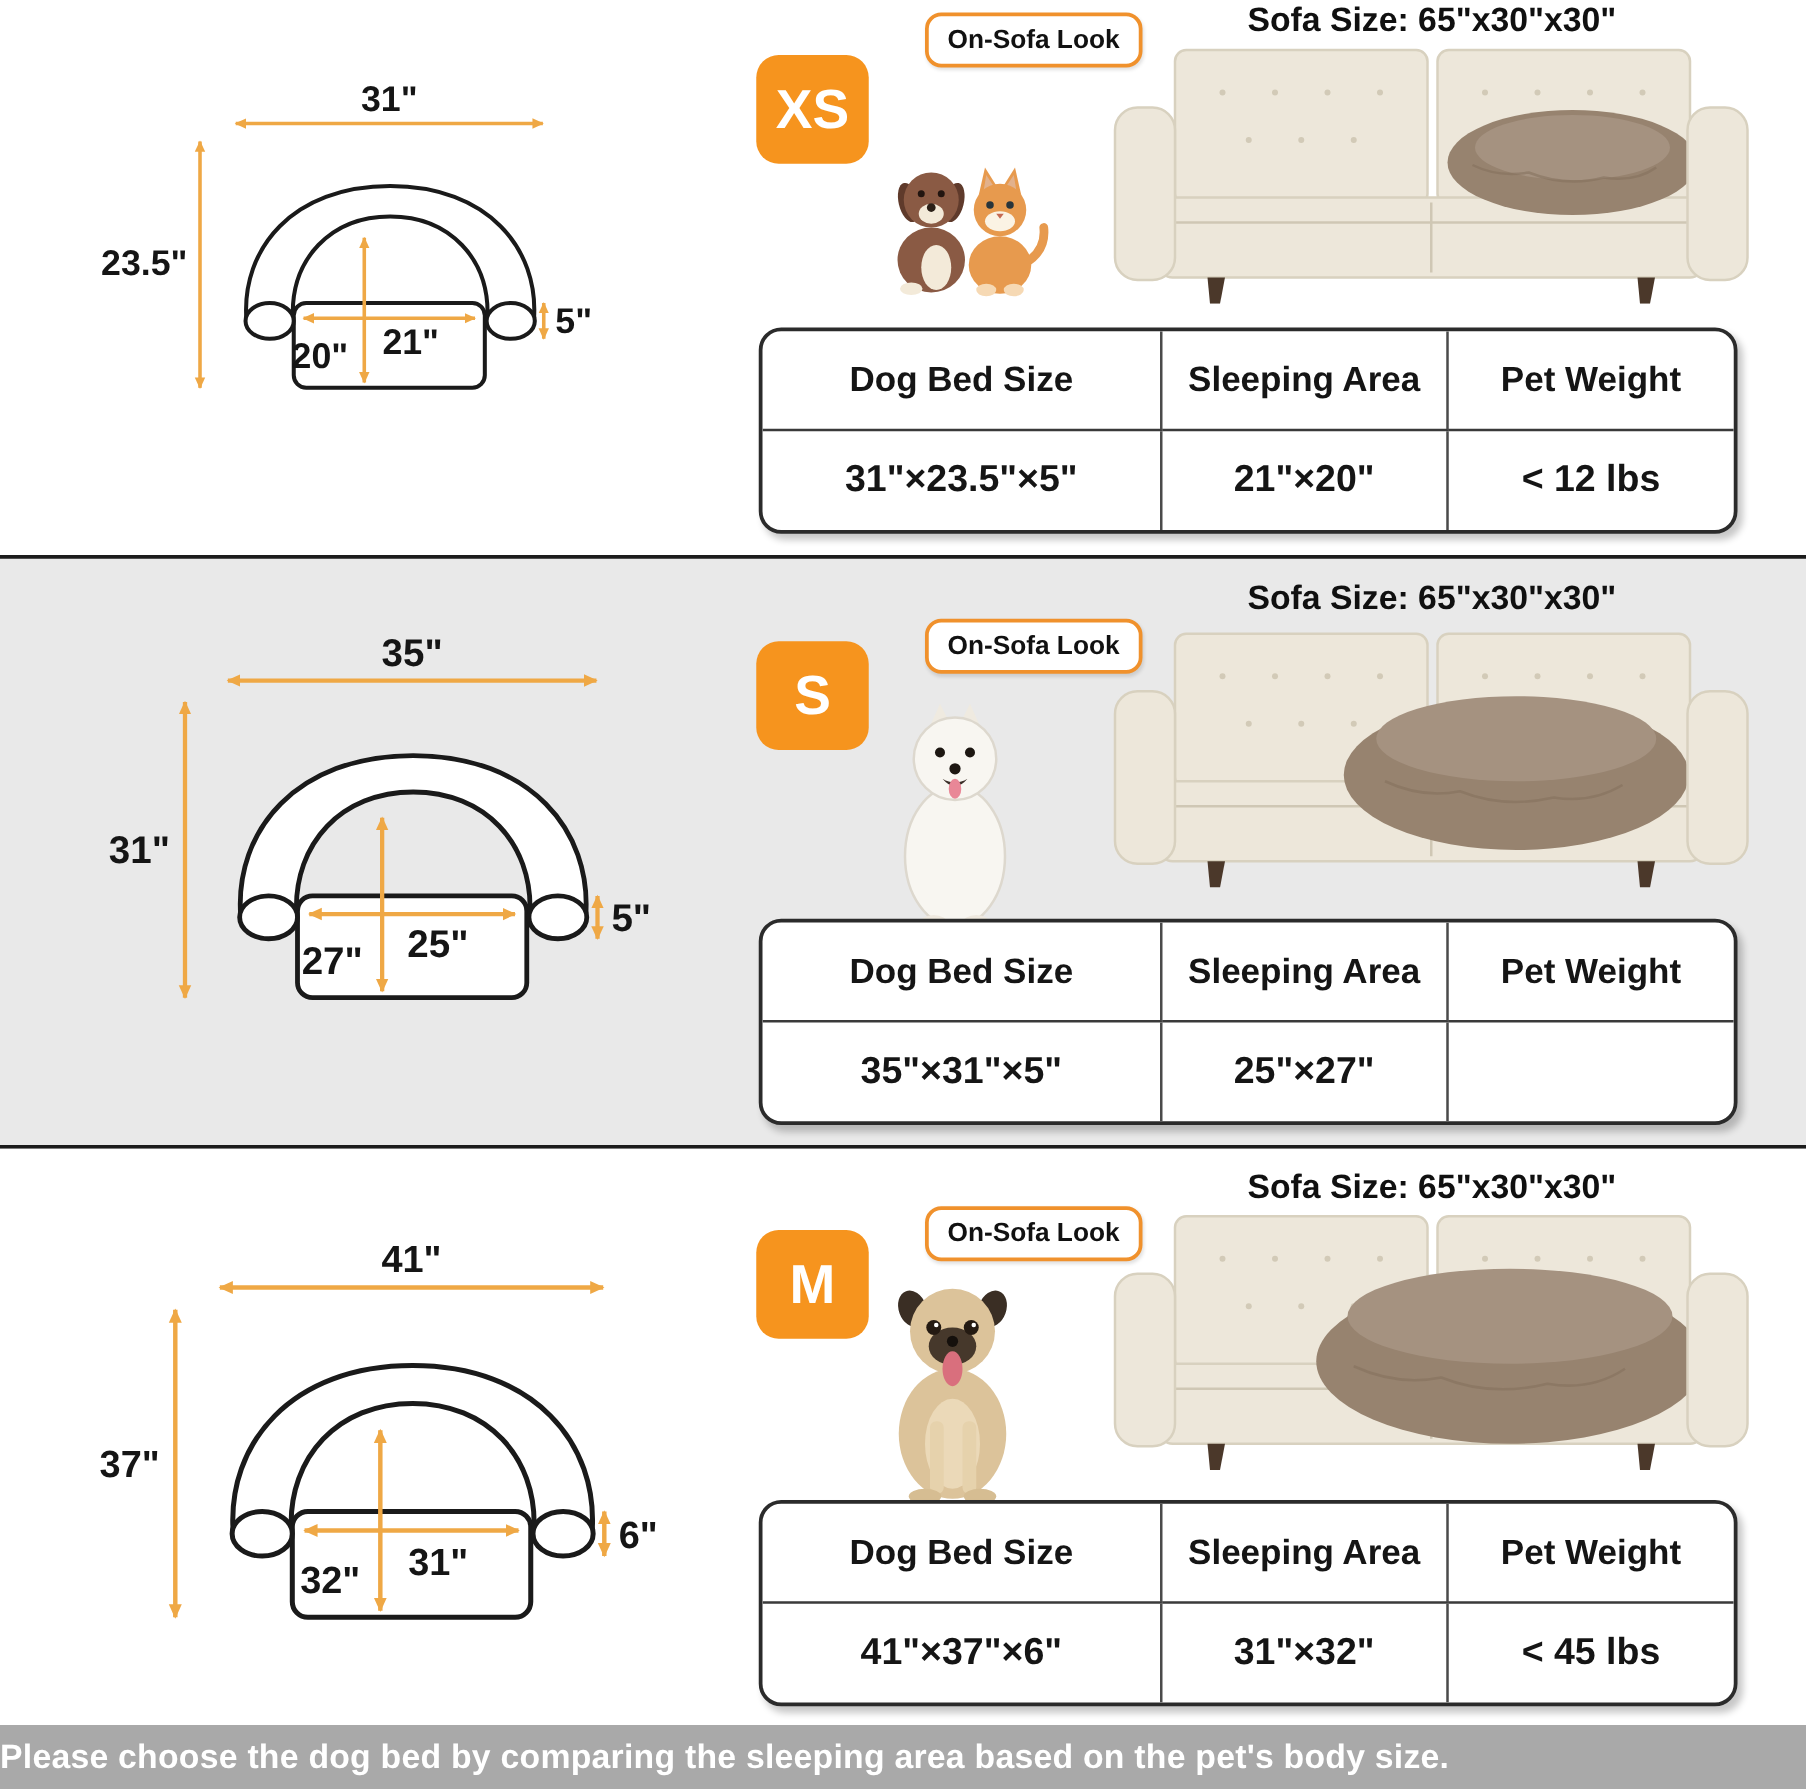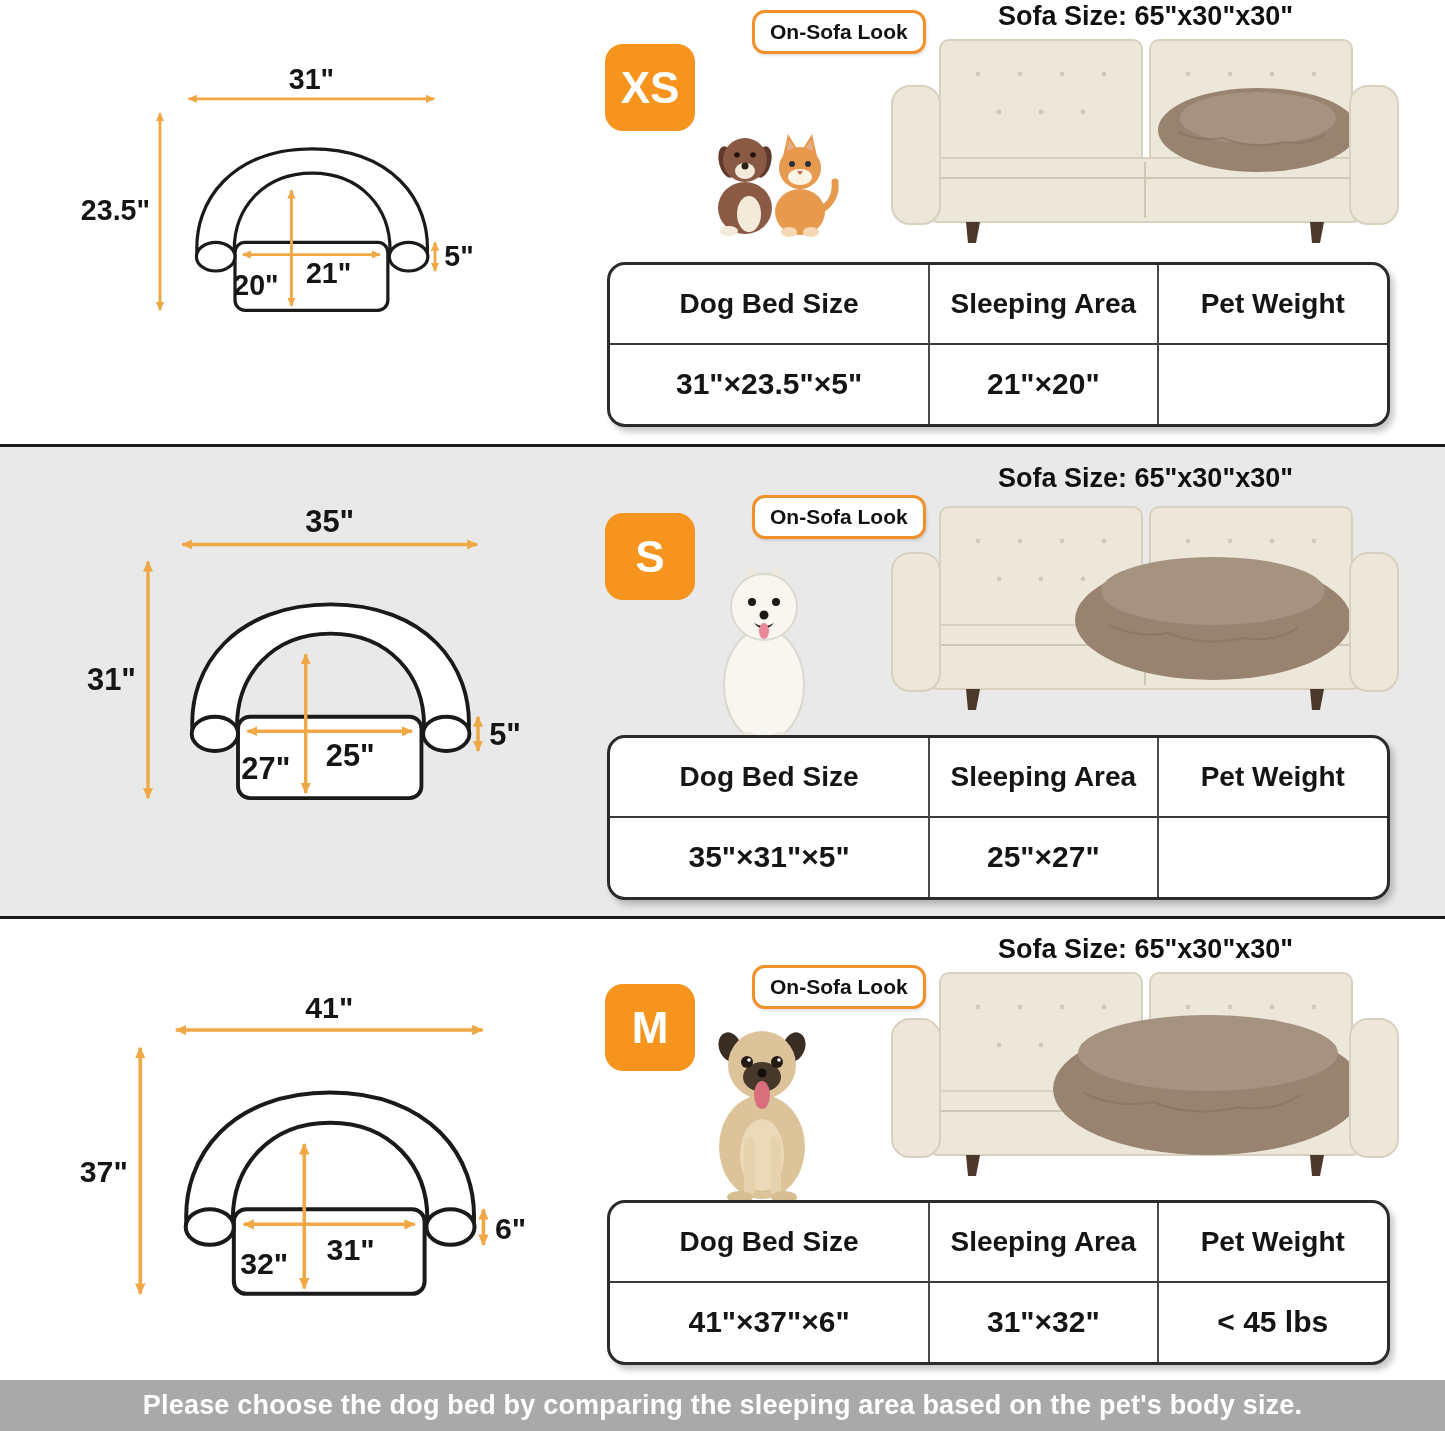--- a/index.html
+++ b/index.html
@@ -11,21 +11,21 @@
   #row-m{top:919px;height:461px;background:#ffffff;}
 
   .badge{position:absolute;left:605px;width:90px;height:87px;background:#F6941E;border-radius:18px;
          display:flex;align-items:center;justify-content:center;color:#ffffff;font-weight:bold;font-size:44px;margin-top:22px;}
   #row-xs .badge{top:22px;}
   #row-s  .badge{top:44px;}
   #row-m  .badge{top:43px;}
 
   .pill{position:absolute;left:740px;height:38px;padding:0 15px;background:#ffffff;border:3px solid #F0912C;
         border-radius:13px;display:flex;align-items:center;justify-content:flex-end;
-        font-weight:bold;font-size:21px;color:#111;box-shadow:1px 2px 3px rgba(0,0,0,0.12);margin-left:12px;}
+        font-weight:bold;font-size:21px;color:#111;box-shadow:1px 2px 3px rgba(0,0,0,0.12);}
   #row-xs .pill{top:10px;}
   #row-s  .pill{top:48px;}
   #row-m  .pill{top:46px;}
 
   .sofa-size{position:absolute;left:878px;width:535px;text-align:center;font-weight:bold;font-size:27px;color:#101010;}
   #row-xs .sofa-size{top:1px;}
   #row-s  .sofa-size{top:16px;}
   #row-m  .sofa-size{top:15px;}
 
   .sofa{position:absolute;left:878px;width:535px;height:215px;}
@@ -55,21 +55,21 @@
               box-shadow:4px 5px 6px rgba(0,0,0,0.22);}
   #row-xs .size-table{top:262px;}
   #row-s  .size-table{top:288px;}
   #row-m  .size-table{top:281px;}
   .cell{display:flex;align-items:center;justify-content:center;border-right:2px solid #4a4a4a;font-weight:bold;}
   .cell.last{border-right:none;}
   .cell.head{border-bottom:2px solid #3a3a3a;font-size:28px;}
   .cell.val{font-size:30px;}
 
   #banner{position:absolute;top:1380px;left:0;width:1445px;height:51px;background:#A9A9A9;
-          display:flex;align-items:center;justify-content:center;}
+          display:flex;align-items:center;justify-content:flex-start;}
   #banner span{color:#ffffff;font-weight:bold;font-size:27px;letter-spacing:0.2px;}
 
   .sofa-fill{fill:#EDE7DA;stroke:#D8D1BF;stroke-width:2;}
   .seam{stroke:#CFC7B4;stroke-width:2;fill:none;}
   .tuft{fill:#D2CAB7;}
   .leg{fill:#4B382A;}
   .bed-base{fill:#97836F;}
   .bed-top{fill:#A59280;}
   .fur{stroke:#84705B;stroke-width:2;fill:none;opacity:0.55;}
 </style>
@@ -171,20 +171,21 @@
       <polygon class="leg" points="88,194 102,194 98,215 90,215"></polygon>
       <polygon class="leg" points="432,194 446,194 442,215 434,215"></polygon>
     </svg>
 
     <div class="size-table">
       <div class="cell head">Dog Bed Size</div>
       <div class="cell head">Sleeping Area</div>
       <div class="cell head last">Pet Weight</div>
       <div class="cell val">31"×23.5"×5"</div>
       <div class="cell val">21"×20"</div>
+      <div class="cell val last">&lt; 12 lbs</div>
     </div>
   </section>
 
   <section class="row" id="row-s">
     <svg class="diagram" viewBox="0 0 560 350">
       <defs>
         <marker id="s-ah" viewBox="0 0 12 12" markerWidth="14" markerHeight="14" refX="10" refY="6" orient="auto-start-reverse" markerUnits="userSpaceOnUse">
           <path d="M0,1 L11,6 L0,11 Z" fill="#EFA845"></path>
         </marker>
       </defs>

